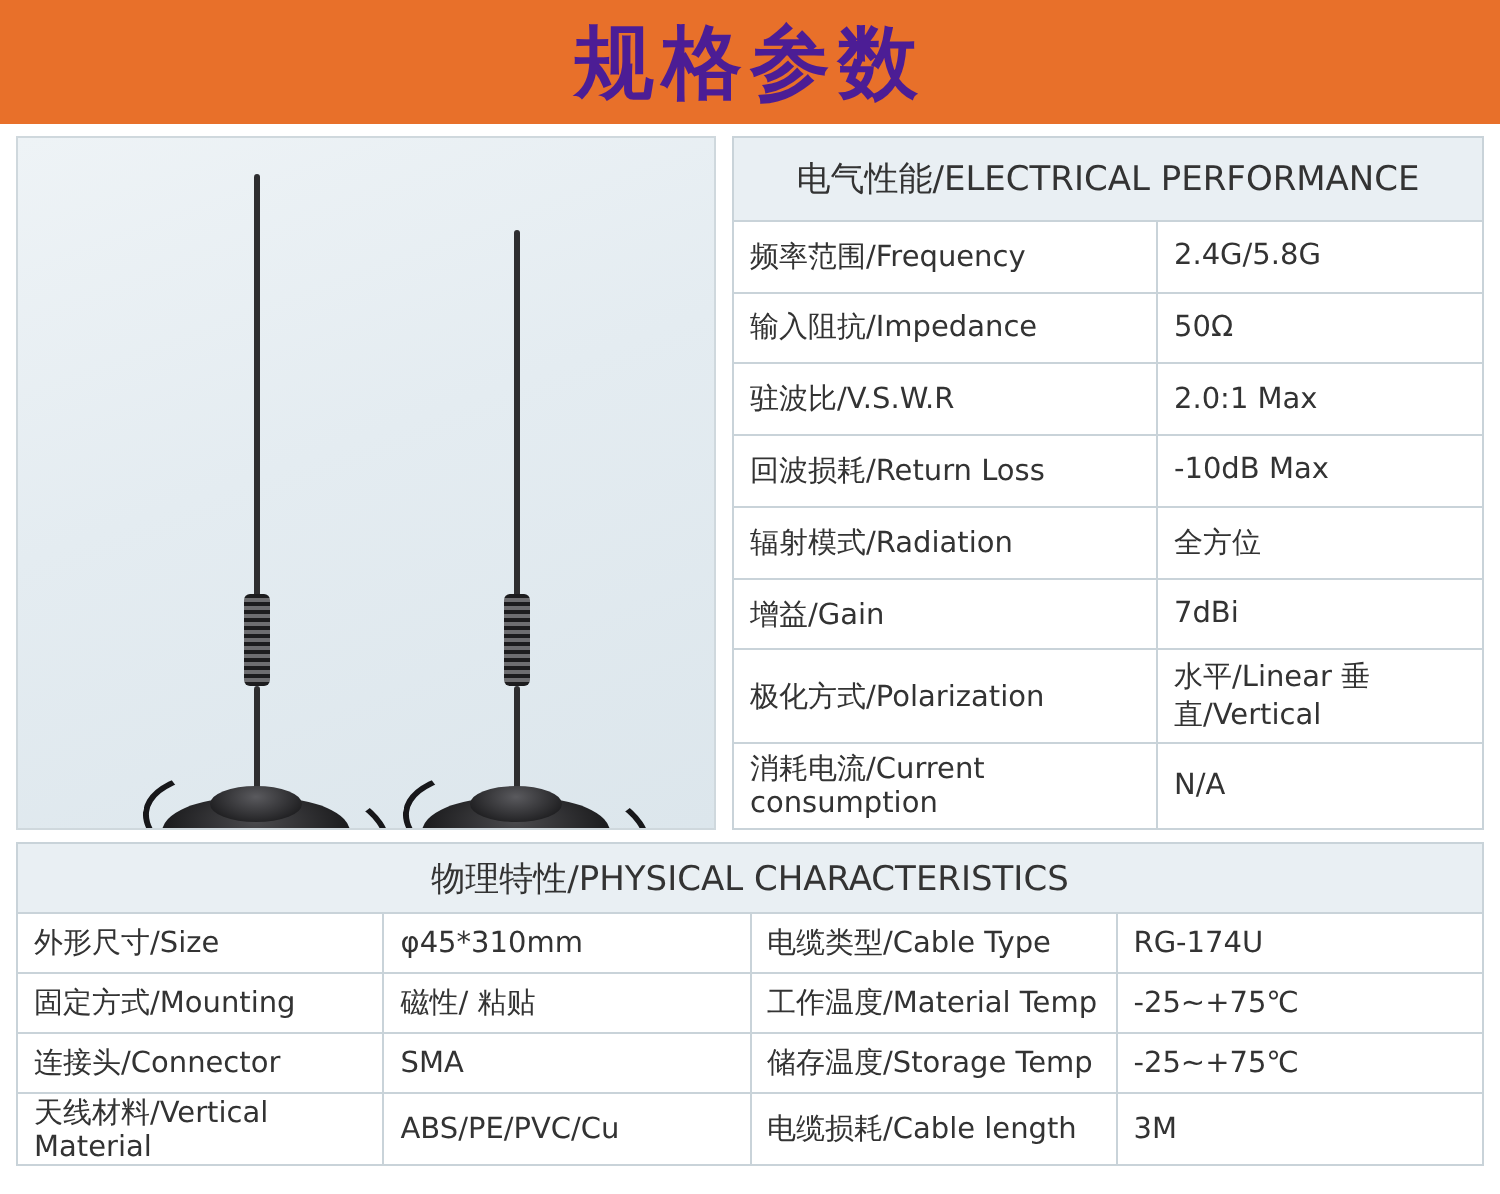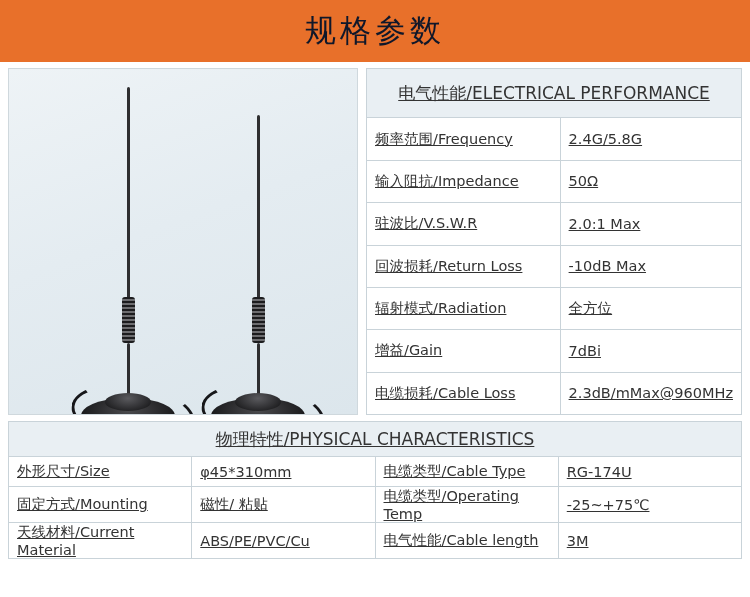--- a/index.html
+++ b/index.html
@@ -11,24 +11,24 @@
   }
   .page{position:relative;width:750px;height:597px;}
 
   
   .header{
     width:750px;height:62px;
     background:#e8702a;
     display:flex;align-items:center;justify-content:center;
   }
   .header-title{
-    color:#0f172a;
+    color:#4c1d95;
     font-family:"DejaVu Sans", sans-serif;
-    font-size:31px;
-    font-weight:normal;
+    font-size:40px;
+    font-weight:bold;
     letter-spacing:4px;
   }
 
   
   .content{
     padding:6px 8px 0 8px;
     display:flex;
     gap:8px;
   }
 
@@ -79,21 +79,20 @@
   }
   .elec td, .phys td{
     border:1px solid #c9d3d9;
     height:29px;
     padding:0 8px;
     font-size:14.5px;
     color:#333333;
     vertical-align:middle;
     background:#ffffff;
     font-family:"DejaVu Sans", sans-serif;
-    text-decoration:underline;
   }
   .sect-head{
     background:#e9eff3 !important;
     text-align:center;
     font-size:17px !important;
     color:#222222;
     height:34px !important;
     font-family:"DejaVu Serif","DejaVu Sans",serif;
   }
   .elec .c1{width:195px;}
@@ -163,48 +162,58 @@
       </tr>
       <tr>
         <td class="c1">辐射模式/Radiation</td>
         <td>全方位</td>
       </tr>
       <tr>
         <td class="c1">增益/Gain</td>
         <td>7dBi</td>
       </tr>
       <tr>
-        <td class="c1">电缆损耗/Cable Loss</td>
-        <td>2.3dB/mMax@960MHz</td>
+        <td class="c1">极化方式/Polarization</td>
+        <td>水平/Linear 垂直/Vertical</td>
+      </tr>
+      <tr>
+        <td class="c1 small">消耗电流/Current consumption</td>
+        <td>N/A</td>
       </tr>
     </tbody>
       </table>
   </div>
 
   <div class="phys-wrap">
     <table class="phys">
       <tbody>
           <tr>
         <td class="sect-head" colspan="4">物理特性/PHYSICAL CHARACTERISTICS</td>
       </tr>
       <tr>
         <td class="p1">外形尺寸/Size</td>
         <td class="p2">φ45*310mm</td>
         <td class="p3">电缆类型/Cable Type</td>
         <td class="p4">RG-174U</td>
       </tr>
       <tr>
         <td class="p1">固定方式/Mounting</td>
         <td class="p2">磁性/ 粘贴</td>
-        <td class="p3">电缆类型/Operating Temp</td>
+        <td class="p3">工作温度/Material Temp</td>
         <td class="p4">-25~+75℃</td>
       </tr>
       <tr>
-        <td class="p1">天线材料/Current Material</td>
+        <td class="p1">连接头/Connector</td>
+        <td class="p2">SMA</td>
+        <td class="p3">储存温度/Storage Temp</td>
+        <td class="p4">-25~+75℃</td>
+      </tr>
+      <tr>
+        <td class="p1">天线材料/Vertical Material</td>
         <td class="p2">ABS/PE/PVC/Cu</td>
-        <td class="p3">电气性能/Cable length</td>
+        <td class="p3">电缆损耗/Cable length</td>
         <td class="p4">3M</td>
       </tr>
     </tbody>
       </table>
   </div>
 
 </div>
 
 </body></html>

